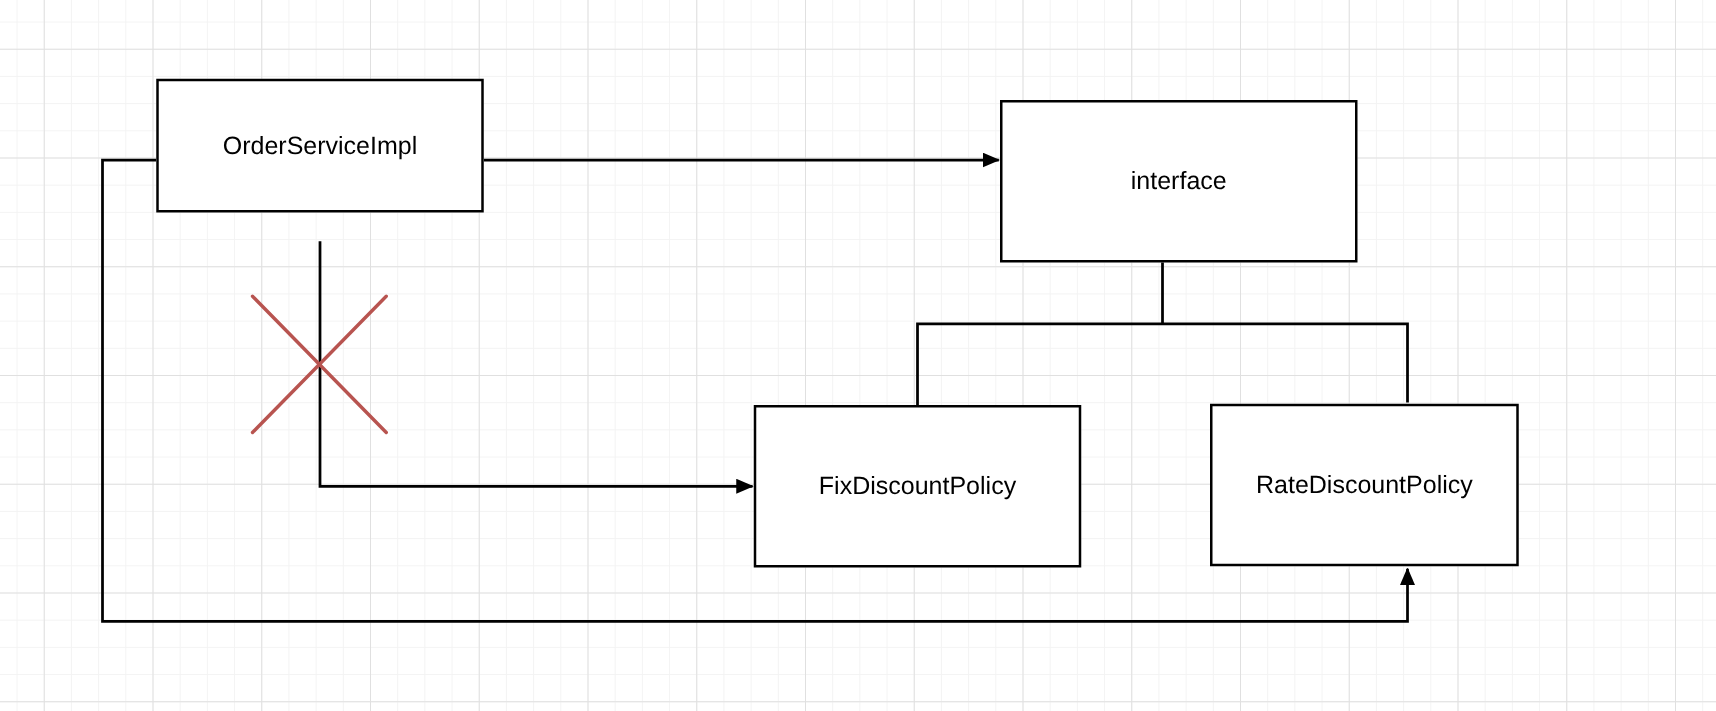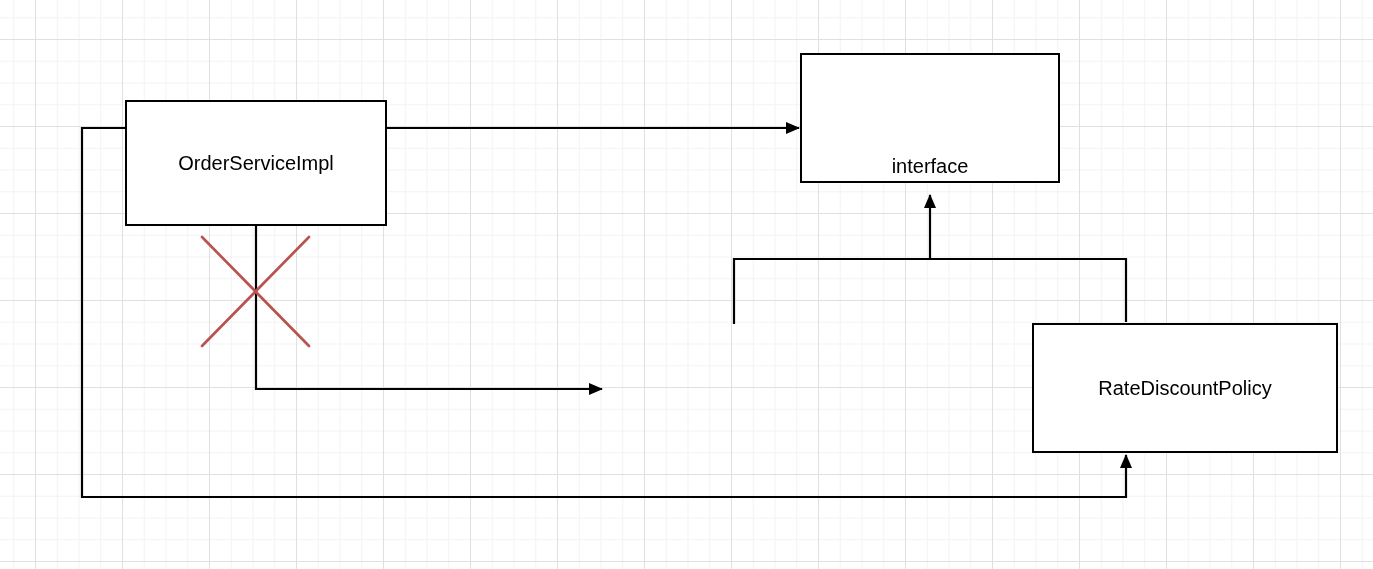--- a/index.html
+++ b/index.html
@@ -35,24 +35,24 @@
     font-size: 20px;
     line-height: 30px;
     display: flex;
     flex-direction: column;
     align-items: center;
     justify-content: center;
     text-align: center;
     white-space: nowrap;
     cursor: default;
   }
-  .node-order { left: 125px; top: 63px;  width: 262px; height: 126px; margin-top: 37px; }
-  .node-iface { left: 800px; top: 53px;  width: 260px; height: 130px; justify-content: flex-end; }
+  .node-order { left: 125px; top: 63px;  width: 262px; height: 107px; }
+  .node-iface { left: 800px; top: 80px;  width: 286px; height: 130px; }
   .node-fix   { left: 603px; top: 324px; width: 262px; height: 130px; }
-  .node-rate  { left: 1032px; top: 323px; width: 306px; height: 130px; }
+  .node-rate  { left: 968px; top: 323px; width: 247px; height: 130px; }
 
   
   .edges {
     position: absolute;
     left: 0; top: 0;
     width: 1373px;
     height: 569px;
     pointer-events: none;
   }
   .edge {
@@ -98,18 +98,21 @@
   </svg>
 
   <div class="node node-order">
     <span>OrderServiceImpl</span>
   </div>
 
   <div class="node node-iface">
     <span>interface</span>
   </div>
 
+  <div class="node node-fix">
+    <span>FixDiscountPolicy</span>
+  </div>
 
   <div class="node node-rate">
     <span>RateDiscountPolicy</span>
   </div>
 
 </div>
 
 </body></html>

